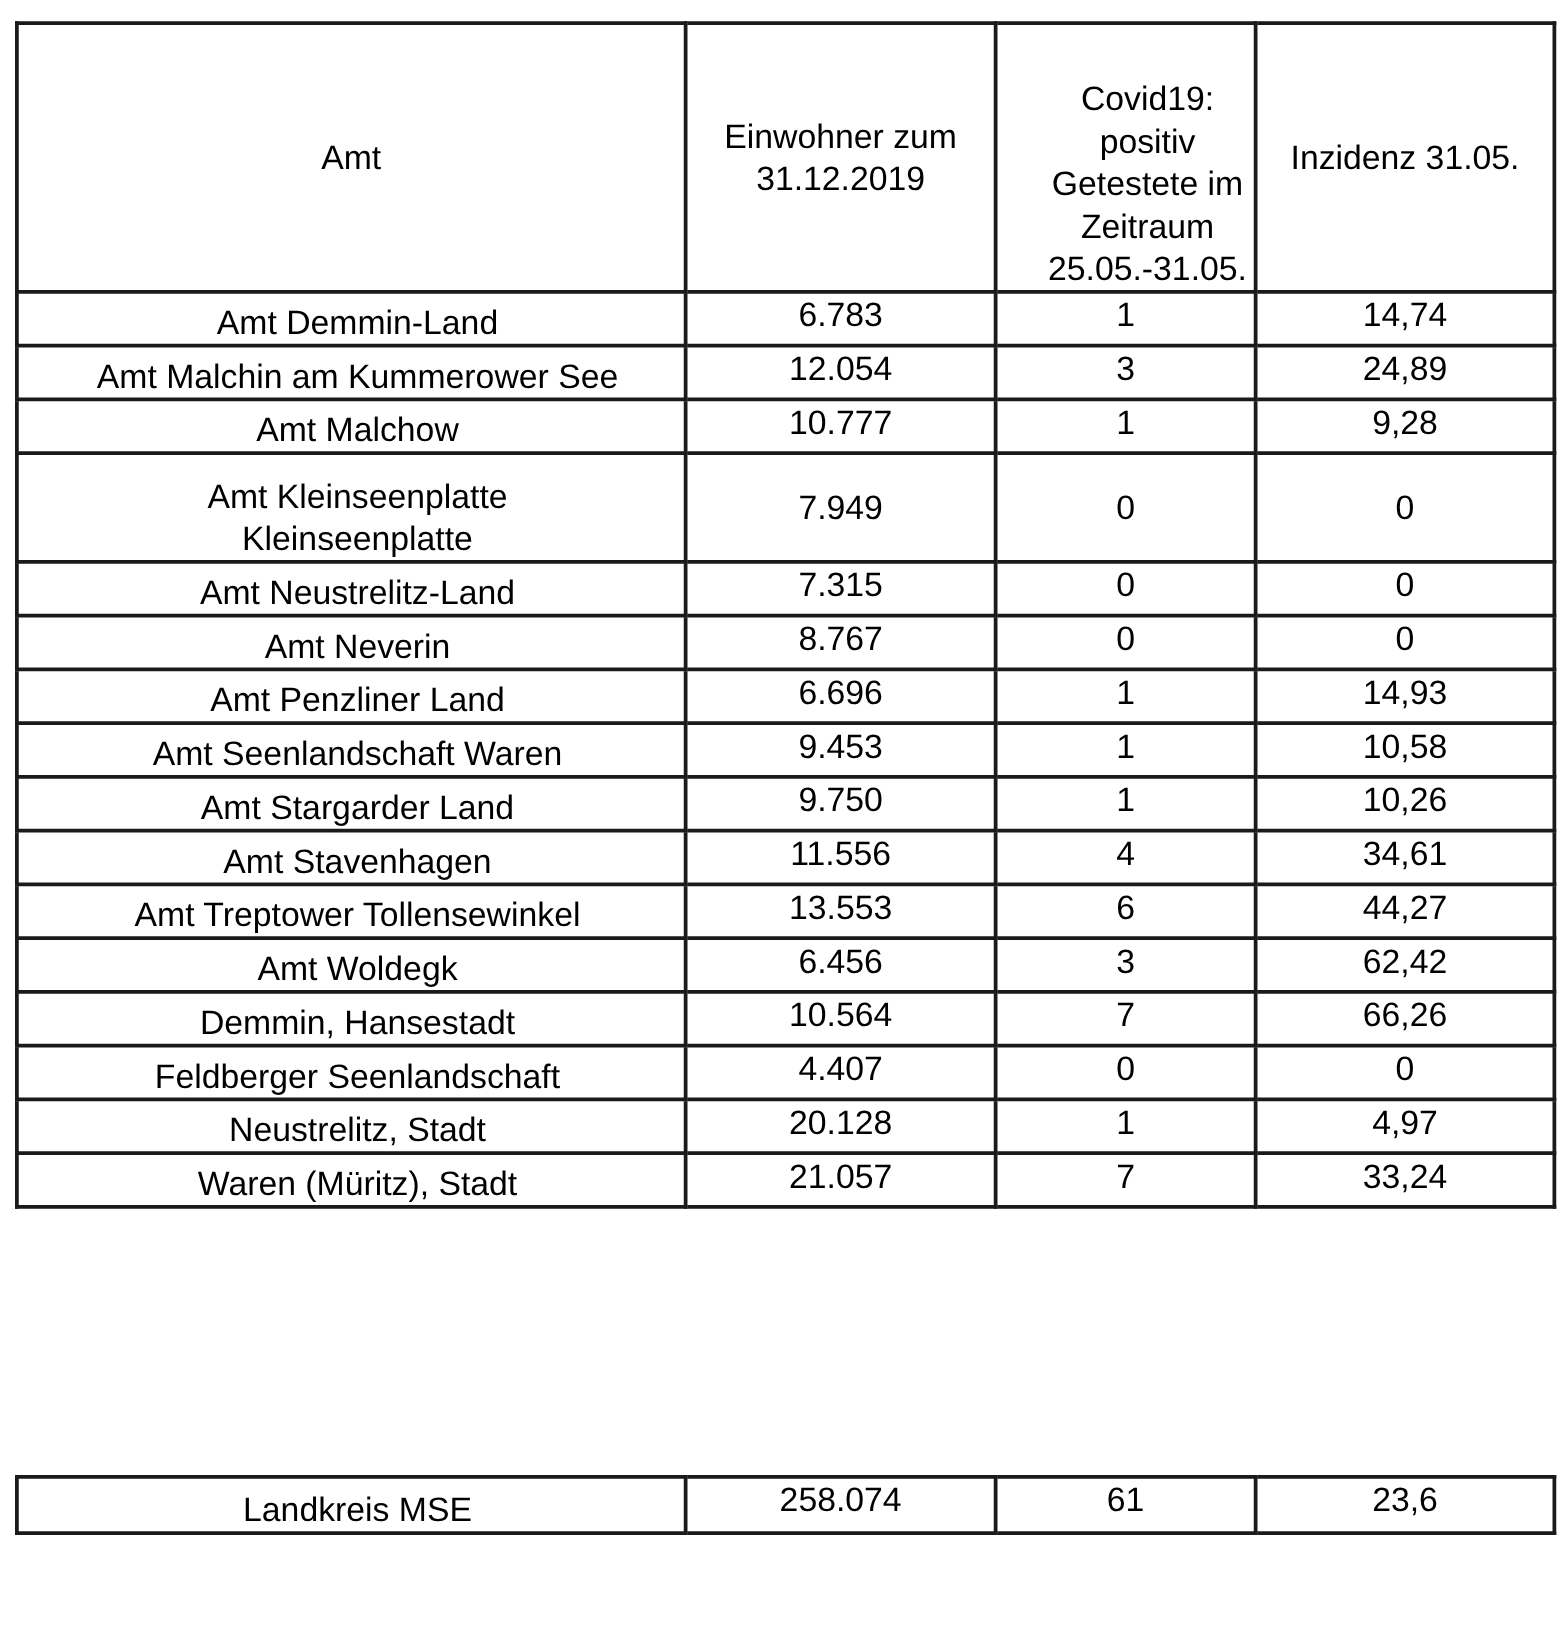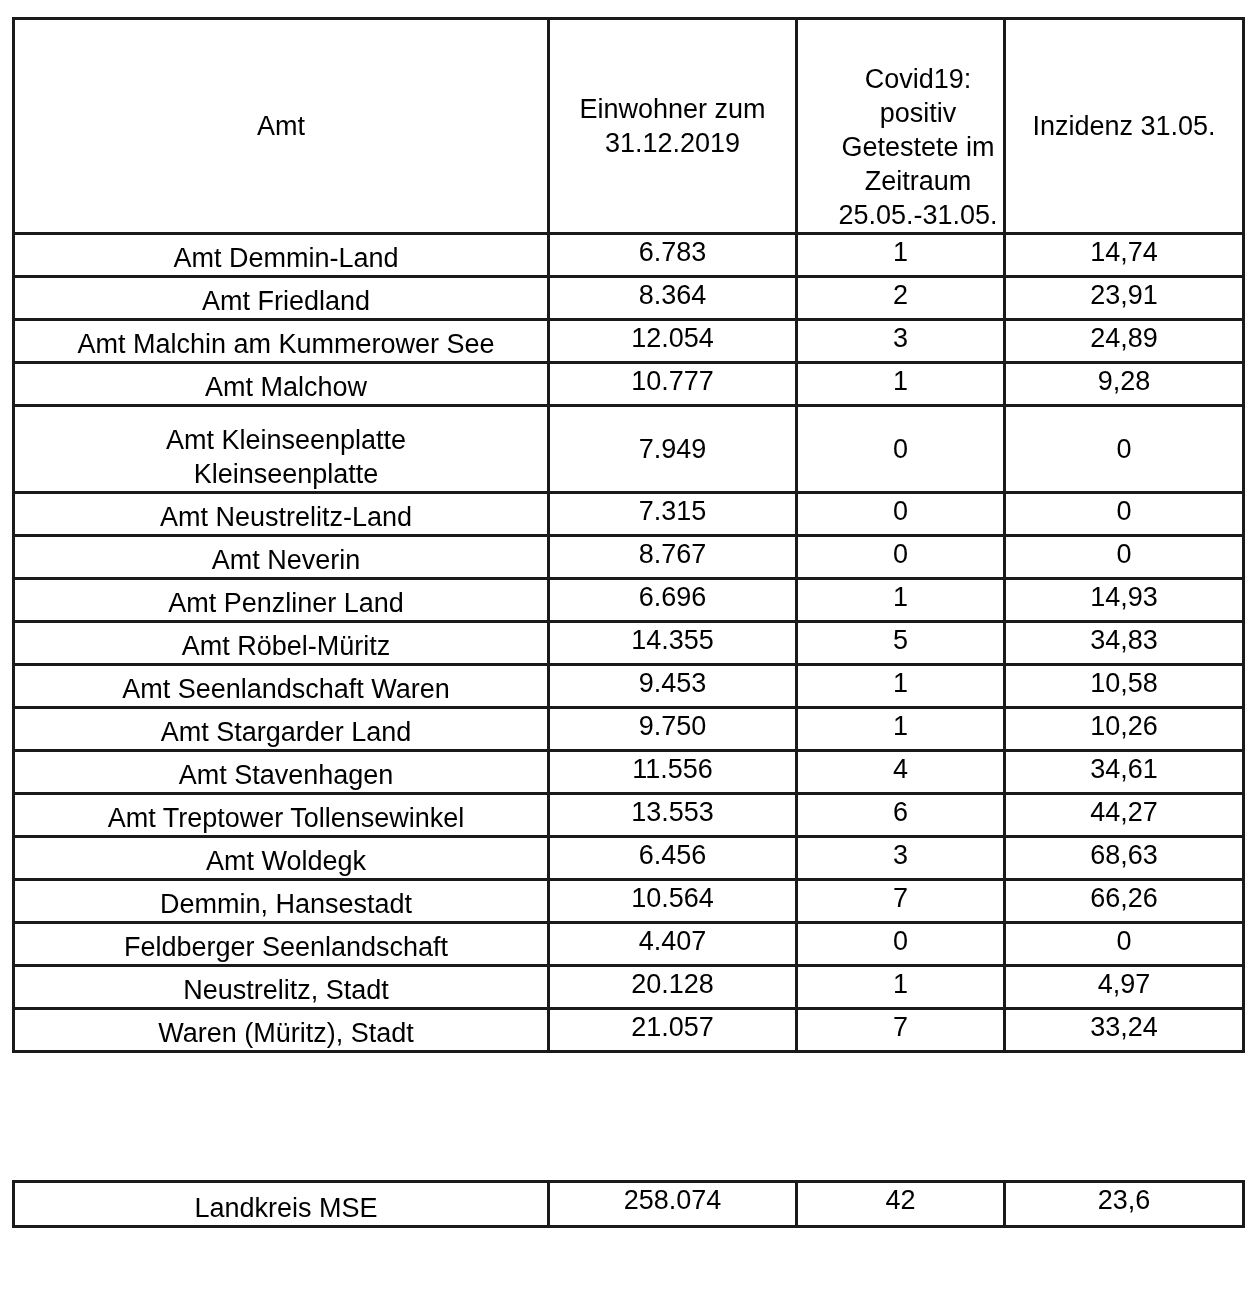--- a/index.html
+++ b/index.html
@@ -51,26 +51,20 @@
     </tr>
   </thead>
   <tbody id="table-body">
       <tr class="row">
         <td class="name">Amt Demmin-Land</td>
         <td class="num">6.783</td>
         <td class="num">1</td>
         <td class="num">14,74</td>
       </tr>
       <tr class="row">
-        <td class="name">Amt Friedland</td>
-        <td class="num">8.364</td>
-        <td class="num">2</td>
-        <td class="num">23,91</td>
-      </tr>
-      <tr class="row">
         <td class="name">Amt Malchin am Kummerower See</td>
         <td class="num">12.054</td>
         <td class="num">3</td>
         <td class="num">24,89</td>
       </tr>
       <tr class="row">
         <td class="name">Amt Malchow</td>
         <td class="num">10.777</td>
         <td class="num">1</td>
         <td class="num">9,28</td>
@@ -96,26 +90,20 @@
         <td class="num">0</td>
         <td class="num">0</td>
       </tr>
       <tr class="row">
         <td class="name">Amt Penzliner Land</td>
         <td class="num">6.696</td>
         <td class="num">1</td>
         <td class="num">14,93</td>
       </tr>
       <tr class="row">
-        <td class="name">Amt Röbel-Müritz</td>
-        <td class="num">14.355</td>
-        <td class="num">5</td>
-        <td class="num">34,83</td>
-      </tr>
-      <tr class="row">
         <td class="name">Amt Seenlandschaft Waren</td>
         <td class="num">9.453</td>
         <td class="num">1</td>
         <td class="num">10,58</td>
       </tr>
       <tr class="row">
         <td class="name">Amt Stargarder Land</td>
         <td class="num">9.750</td>
         <td class="num">1</td>
         <td class="num">10,26</td>
@@ -129,21 +117,21 @@
       <tr class="row">
         <td class="name">Amt Treptower Tollensewinkel</td>
         <td class="num">13.553</td>
         <td class="num">6</td>
         <td class="num">44,27</td>
       </tr>
       <tr class="row">
         <td class="name">Amt Woldegk</td>
         <td class="num">6.456</td>
         <td class="num">3</td>
-        <td class="num">68,63</td>
+        <td class="num">62,42</td>
       </tr>
       <tr class="row">
         <td class="name">Demmin, Hansestadt</td>
         <td class="num">10.564</td>
         <td class="num">7</td>
         <td class="num">66,26</td>
       </tr>
       <tr class="row">
         <td class="name">Feldberger Seenlandschaft</td>
         <td class="num">4.407</td>
@@ -169,17 +157,17 @@
   <colgroup>
       <col class="c1">
       <col class="c2">
       <col class="c3">
       <col class="c4">
     </colgroup>
   <tbody>
     <tr class="row">
       <td class="name">Landkreis MSE</td>
       <td class="num">258.074</td>
-      <td class="num">42</td>
+      <td class="num">61</td>
       <td class="num">23,6</td>
     </tr>
   </tbody>
 </table>
 
 </body></html>

